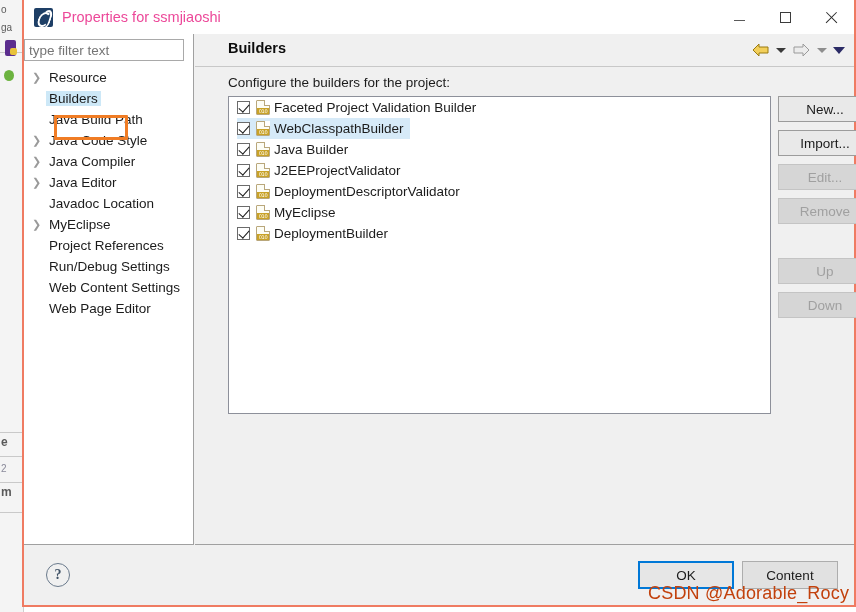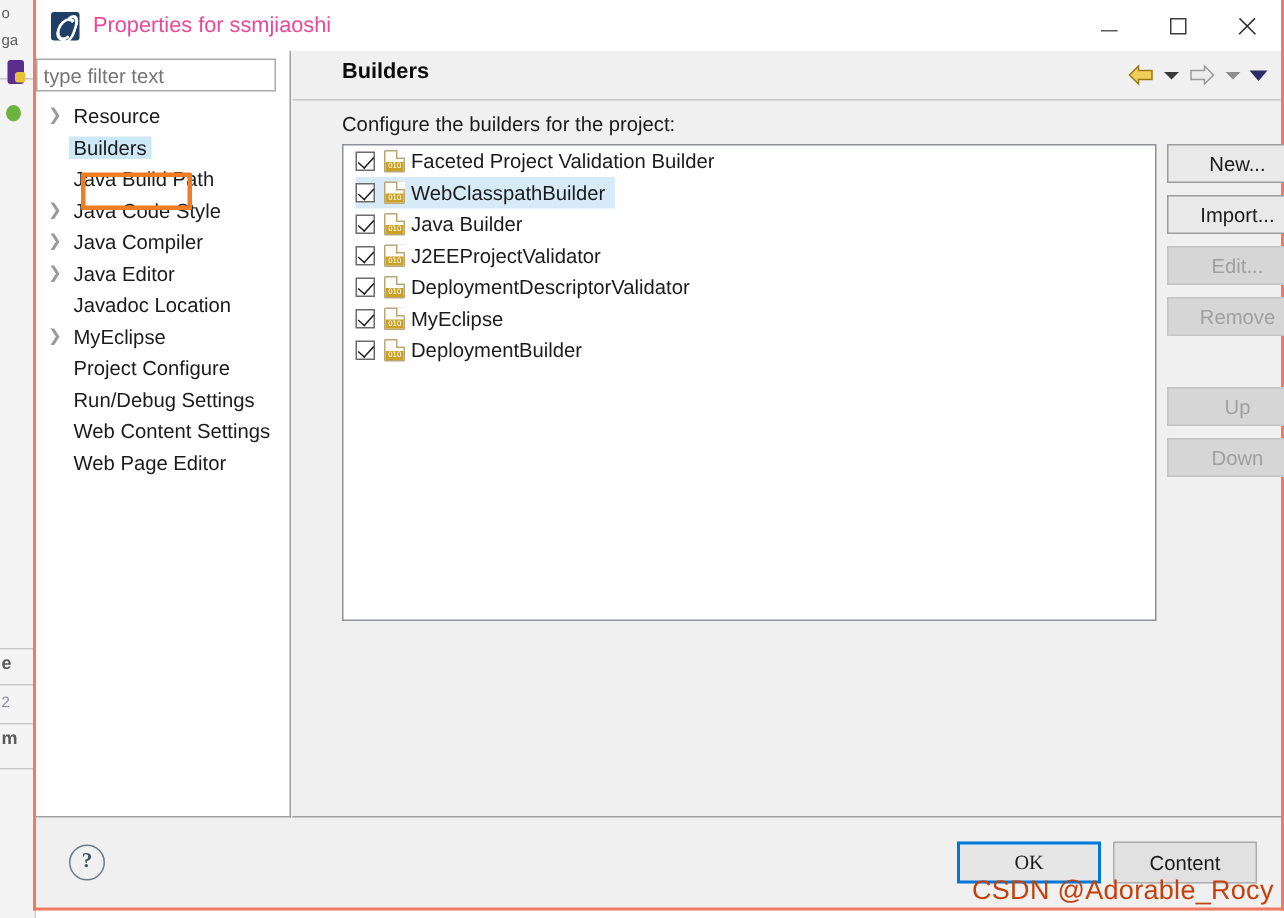--- a/index.html
+++ b/index.html
@@ -359,21 +359,20 @@
     background: #e1e1e1;
     border: 1px solid #adadad;
     font-size: 13.5px;
     color: #1b1b1b;
     font-family: "Liberation Sans", sans-serif;
     display: flex; align-items: center; justify-content: center;
   }
   .btn-footer.default {
     border: 2px solid #0078d7;
     background: #e6e6e6;
-    font-family: Liberation Serif, serif;
   }
   .watermark {
     position: absolute;
     left: 648px; top: 583px;
     font-size: 18px;
     color: #c2410c;
     white-space: nowrap;
     letter-spacing: 0.2px;
     font-family: "Liberation Sans", sans-serif;
   }
@@ -452,21 +451,21 @@
           <div class="tree-item">
             <span class="tw empty">❯</span>
             <span class="tree-label">Javadoc Location</span>
           </div>
           <div class="tree-item">
             <span class="tw">❯</span>
             <span class="tree-label">MyEclipse</span>
           </div>
           <div class="tree-item">
             <span class="tw empty">❯</span>
-            <span class="tree-label">Project Configure</span>
+            <span class="tree-label">Project References</span>
           </div>
           <div class="tree-item">
             <span class="tw empty">❯</span>
             <span class="tree-label">Run/Debug Settings</span>
           </div>
           <div class="tree-item">
             <span class="tw empty">❯</span>
             <span class="tree-label">Web Content Settings</span>
           </div>
           <div class="tree-item">

